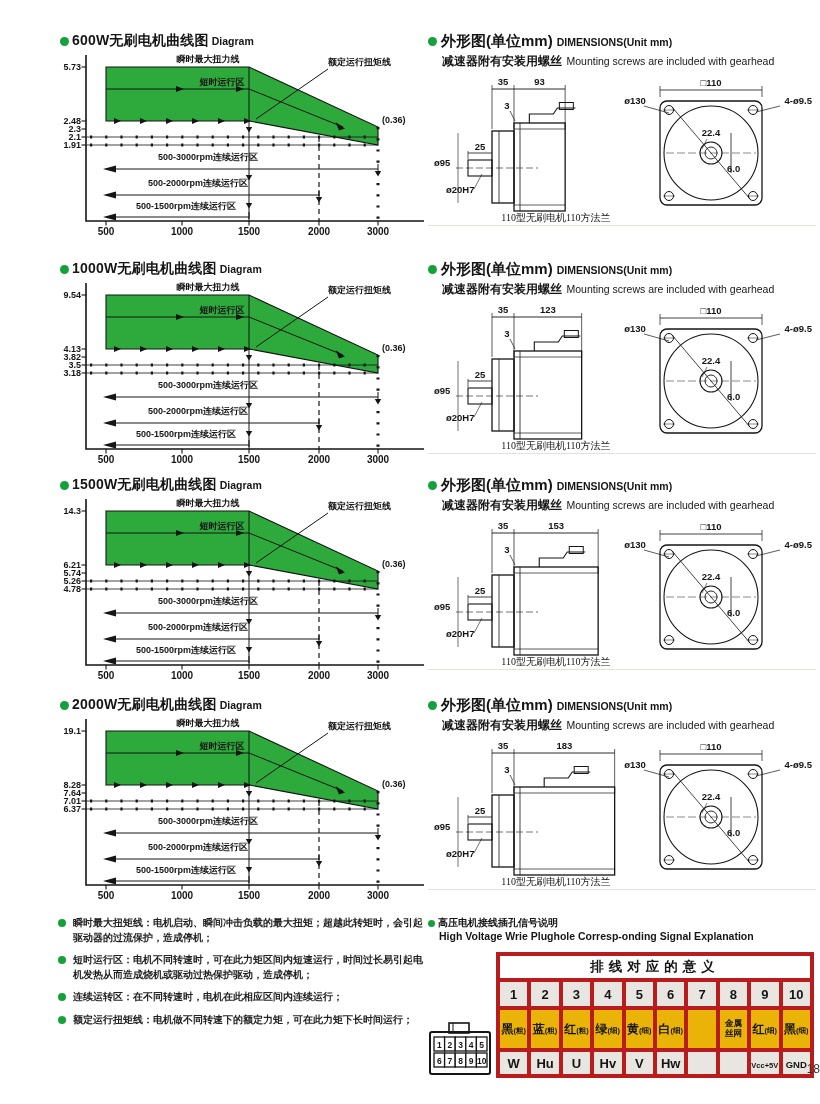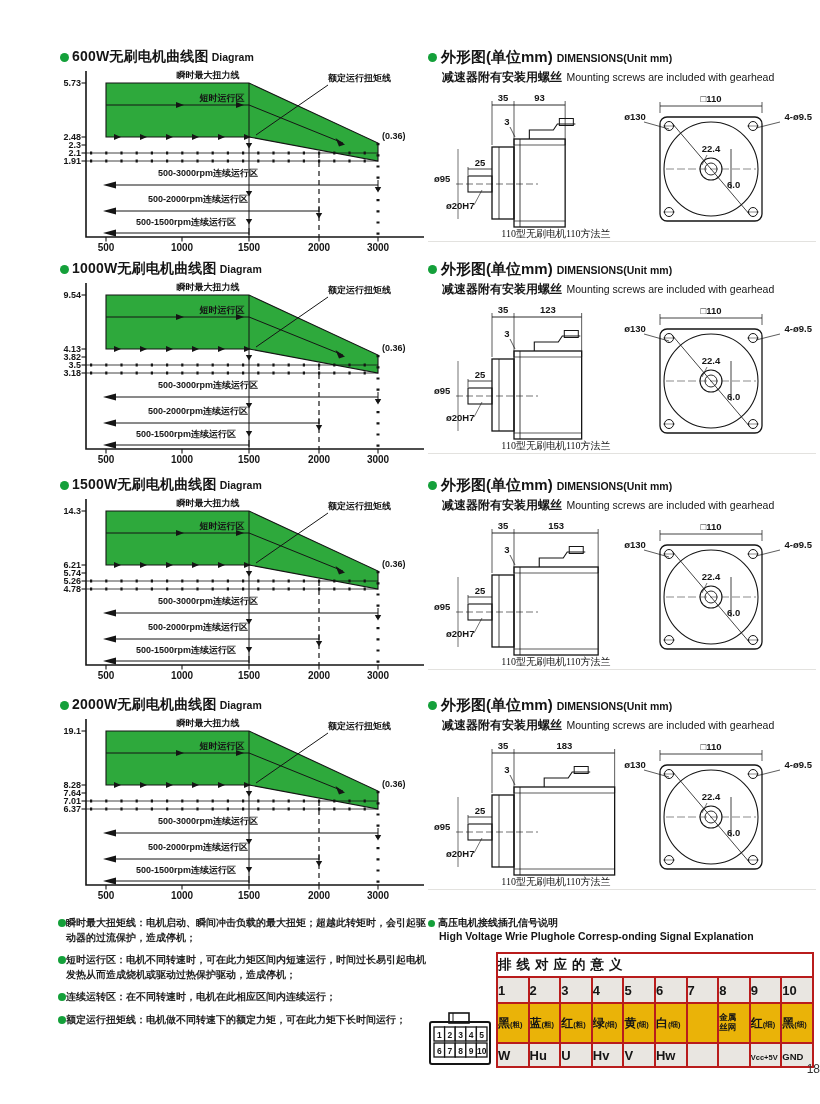--- a/index.html
+++ b/index.html
@@ -20,48 +20,48 @@
   .dim-sub .ds-cn{font-size:12px;font-weight:bold;}
   .dim-sub .ds-en{font-size:10.5px;text-align:center;}
   .dim{display:block;width:386px;height:152px;margin-top:4px;}
   svg text{font-family:"Liberation Sans","DejaVu Sans",sans-serif;fill:#151515;}
   .cl{font-size:9px;font-weight:bold;}
   .cx{font-size:10px;font-weight:bold;}
   .dt{font-size:9.5px;font-weight:600;}
   .cap{font-size:10px;font-family:"Liberation Serif","DejaVu Serif",serif;}
   .notes{position:absolute;left:58px;top:916px;width:372px;}
   .notes ul{list-style:none;margin:0;padding:0;}
-  .notes li{display:flex;margin-bottom:8px;}
+  .notes li{display:flex;gap:7px;margin-bottom:8px;}
   .nb{width:8px;height:8px;border-radius:50%;background:#14a03a;flex:none;margin-top:3px;}
   .ntext{font-size:10px;font-weight:600;line-height:1.45;color:#222;}
   .signal{position:absolute;left:428px;top:916px;width:388px;}
   .sig-title{display:flex;align-items:center;gap:3px;}
   .sig-title .st-cn{font-size:10px;font-weight:bold;}
   .sig-en{margin-left:11px;font-size:10.5px;font-weight:bold;}
   .sig-body{display:flex;align-items:flex-end;margin-top:10px;}
   .conn{flex:none;width:64px;height:58px;margin-right:4px;}
   table.sig{border-collapse:collapse;table-layout:fixed;width:318px;}
-  table.sig td{border:2px solid #b91c1c;padding:0;overflow:hidden;}
+  table.sig td{border:4px solid #b91c1c;text-align:center;padding:0;overflow:hidden;}
   table.sig{border:2px solid #111;}
   td.tt{height:22px;font-size:13.5px;font-weight:bold;letter-spacing:5px;}
   td.pin{height:24px;font-size:13px;font-weight:bold;background:#e9e6e1;}
   td.wire{height:38px;font-size:12px;font-weight:bold;background:#eab308;}
   td.wire .sm{font-size:7.5px;}
   td.wire .two{font-size:8.5px;line-height:1.15;display:block;}
   td.sigv{height:22px;font-size:13px;font-weight:bold;background:#e9e6e1;}
   td.sigv .tiny{font-size:7.5px;}
   td.sigv .mid{font-size:9.5px;}
   .pagenum{position:absolute;left:0;top:1062px;width:820px;text-align:right;font-size:12px;color:#333;}
 </style>
 </head>
 <body>
 
 <div class="page">
 
-  <div class="row" style="top:44px">
+  <div class="row" style="top:28px">
     <div class="chart-block">
       <div class="sec-title">
         <span class="dot"></span>
         <span class="t-cn">600W无刷电机曲线图</span>
         <span class="t-en">Diagram</span>
       </div>
       <svg class="chart" viewBox="0 0 372 196">
           <path d="M30,4 V170 H368" fill="none" stroke="#151515" stroke-width="1.6"></path>
           <line x1="50" y1="170" x2="50" y2="174.5" stroke="#151515" stroke-width="1.1"></line>
           <line x1="126" y1="170" x2="126" y2="174.5" stroke="#151515" stroke-width="1.1"></line>

